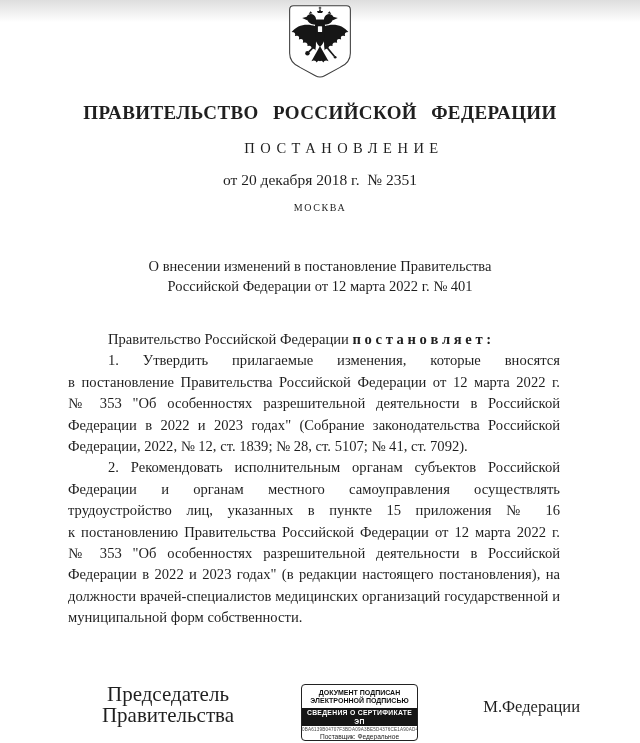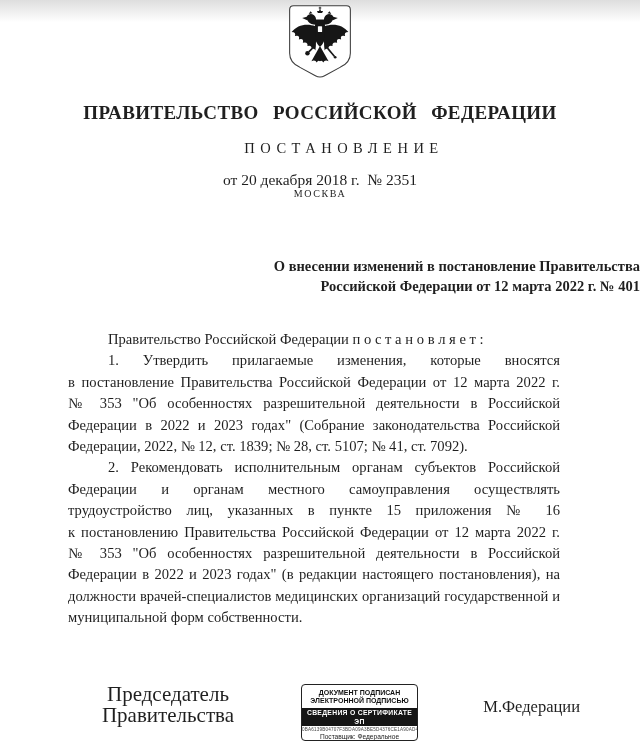--- a/index.html
+++ b/index.html
@@ -21,33 +21,33 @@
   }
   .doctype{
     position:absolute;top:140px;left:0;width:100%;text-align:center;
     font-size:14.5px;letter-spacing:5.5px;padding-left:24px;
   }
   .dateline{
     position:absolute;top:171px;left:0;width:100%;text-align:center;
     font-size:15.5px;white-space:pre;
   }
   .city{
-    position:absolute;top:188px;left:0;width:100%;text-align:center;
+    position:absolute;top:202px;left:0;width:100%;text-align:center;
     font-size:10px;letter-spacing:1.6px;
   }
   .subject{
-    position:absolute;top:257px;left:0;width:100%;text-align:right;
-    font-size:14.5px;font-weight:bold;line-height:19.5px;
+    position:absolute;top:257px;left:0;width:100%;text-align:center;
+    font-size:14.5px;font-weight:normal;line-height:19.5px;
   }
   .body-text{
     position:absolute;top:329px;left:68px;width:492px;
     font-size:14.6px;line-height:21.4px;text-align:justify;
   }
   .body-text p{margin:0;text-indent:40px;}
-  .preamble .verb{font-weight:normal;}
+  .preamble .verb{font-weight:bold;}
   .sig-title{
     position:absolute;top:684px;left:68px;width:200px;text-align:center;
     font-size:21px;line-height:21px;
   }
   .sig-name{
     position:absolute;top:697px;right:60px;
     font-size:16.5px;
   }
   .stamp{
     position:absolute;top:684px;left:301px;width:117px;height:57px;

